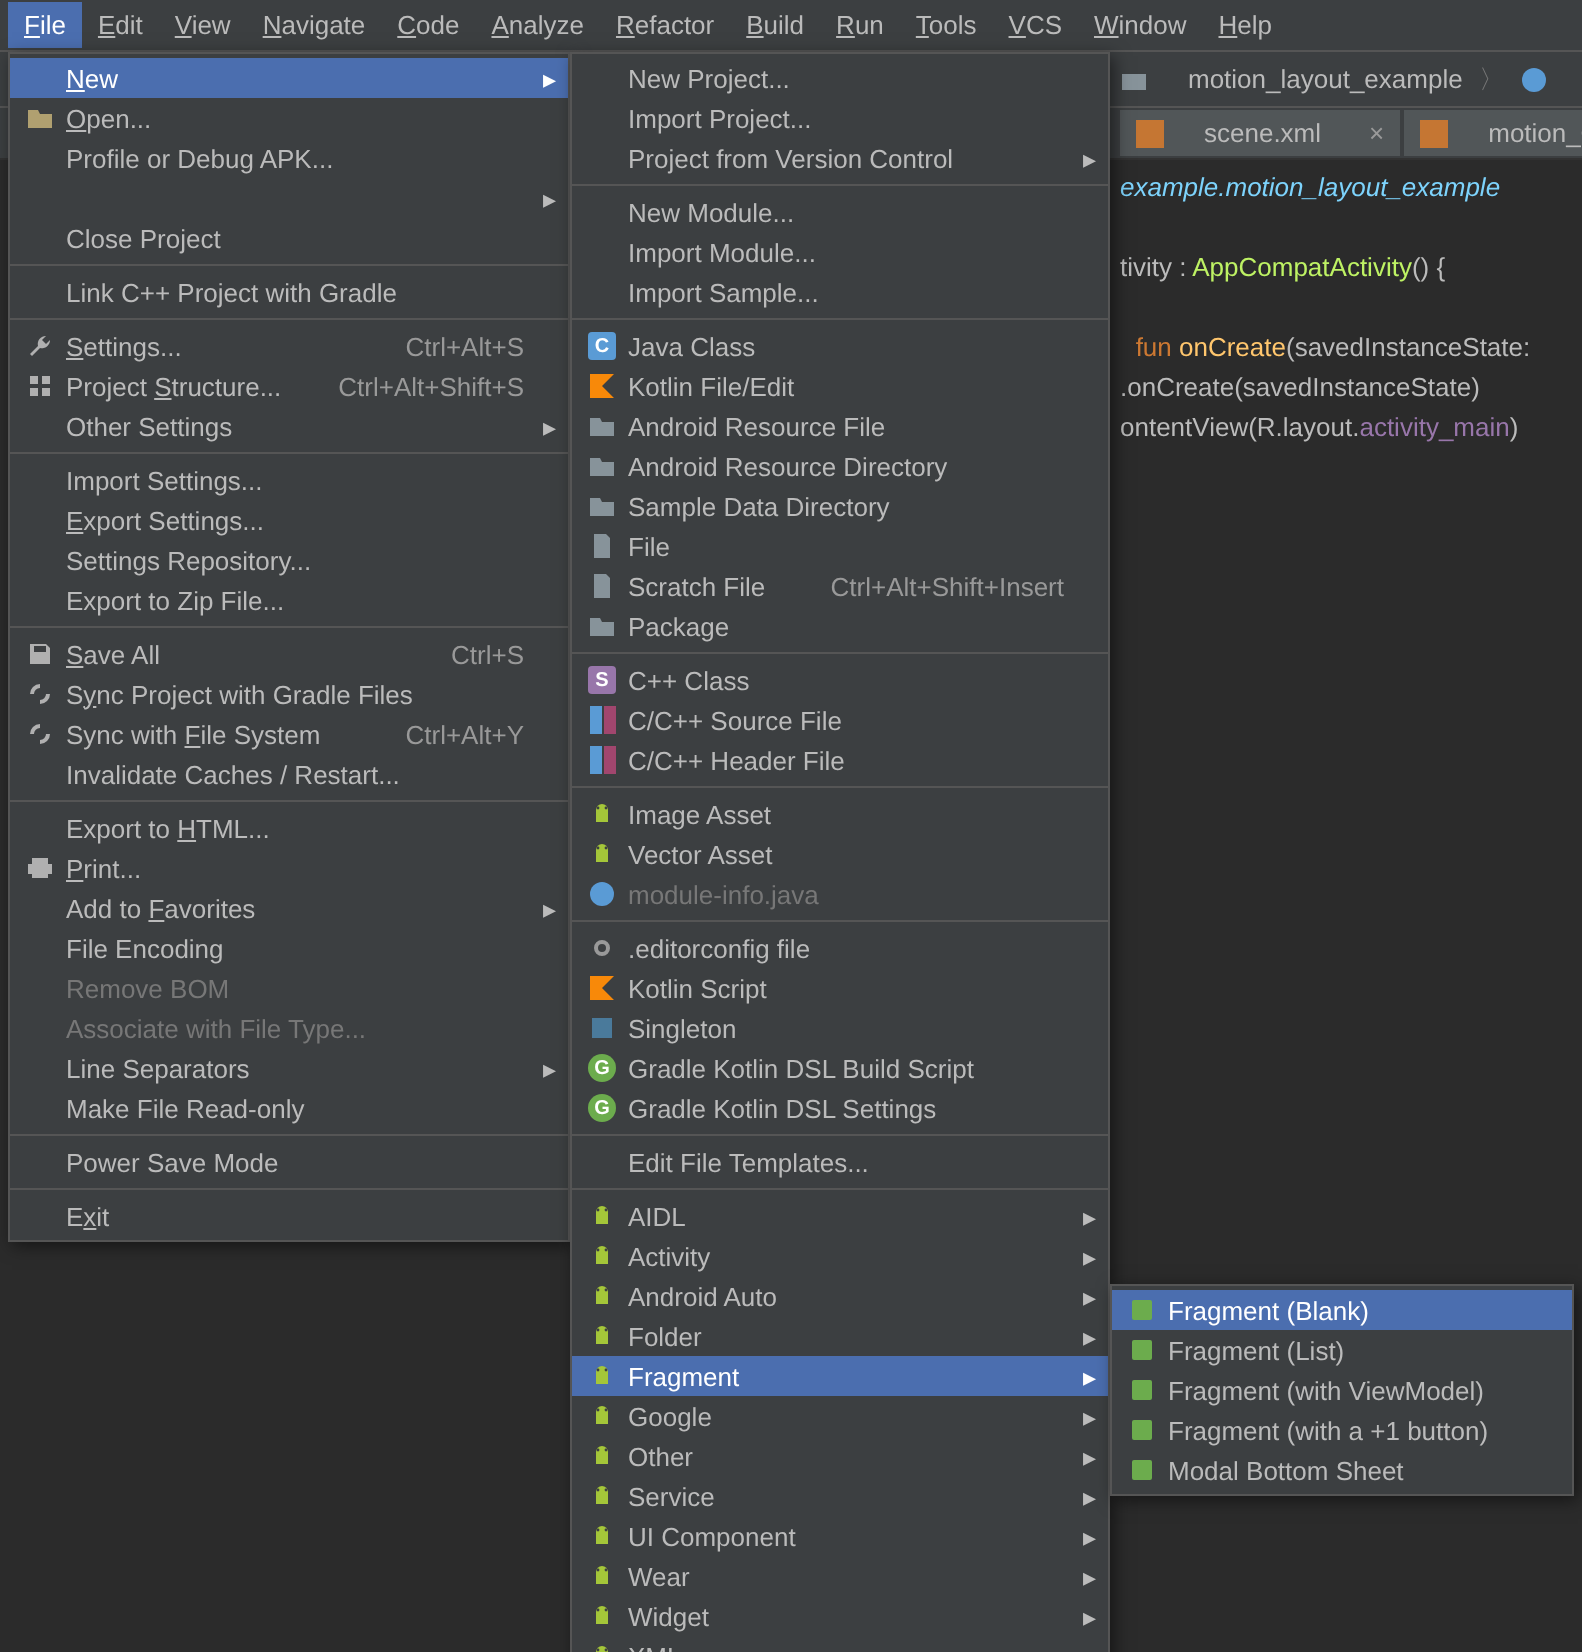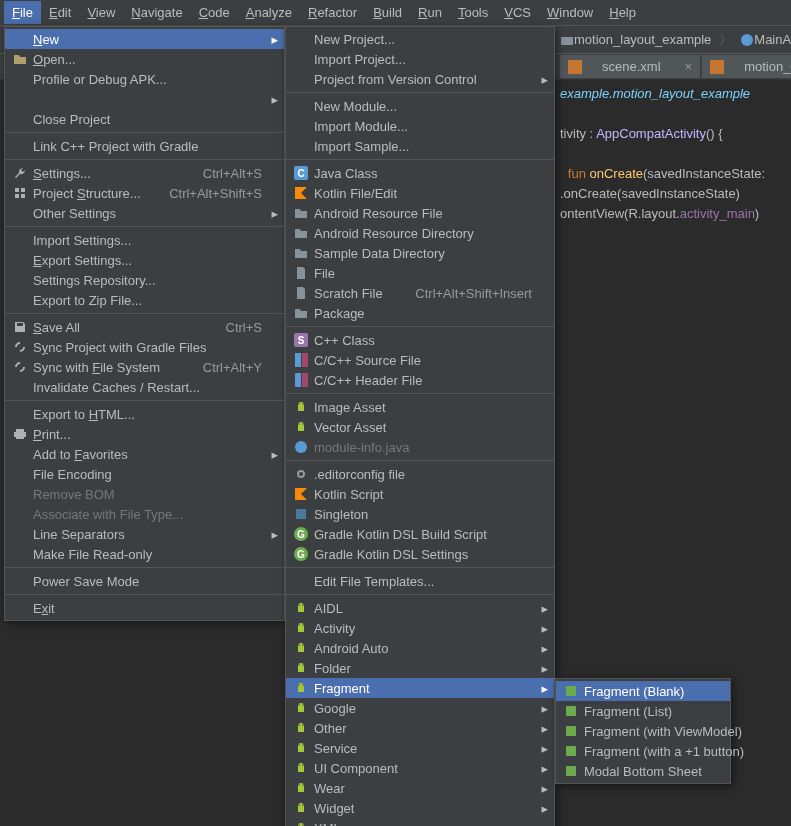--- a/index.html
+++ b/index.html
@@ -4,32 +4,32 @@
 <style>
   * { margin: 0; padding: 0; box-sizing: border-box; font-family: "Segoe UI", sans-serif; font-size: 13px; }
   body { background: #2b2b2b; color: #bbbbbb; width: 791px; height: 826px; overflow: hidden; }
   
   .menubar { background: #3c3f41; height: 26px; display: flex; align-items: center; padding: 0 4px; border-bottom: 1px solid #555; }
   .menu-top { padding: 4px 8px; cursor: pointer; }
   .menu-top u { text-decoration: underline; }
   .menu-open { background: #4b6eaf; color: #fff; }
   
   .breadcrumb { height: 28px; background: #3c3f41; display: flex; align-items: center; padding-left: 560px; gap: 4px; border-bottom: 1px solid #555; overflow: hidden; }
-  .bc-item { display: flex; align-items: flex-end; gap: 0; color: #bbb; white-space: nowrap; }
+  .bc-item { display: flex; align-items: flex-end; gap: 20px; color: #bbb; white-space: nowrap; }
   .bc-sep { color: #777; margin: 0 4px; }
   
   .tabs { height: 26px; background: #3c3f41; display: flex; align-items: center; padding-left: 560px; gap: 2px; border-bottom: 1px solid #323232; overflow: hidden; }
   .tab { display: flex; align-items: center; gap: 20px; padding: 4px 8px; background: #515658; color: #bbb; white-space: nowrap; }
   .tab-close { color: #999; margin-left: 4px; }
   
   .editor { background: #2b2b2b; padding: 4px 0 0 560px; font-family: "JetBrains Mono", Consolas, monospace; line-height: 20px; white-space: nowrap; overflow: hidden; }
   .ed-line { font-family: inherit; }
   .kw { color: #cc7832; }
   .fn { color: #ffc66d; }
-  .ty { color: #c4b5fd; }
+  .ty { color: #bef264; }
   .lit { color: #9876aa; }
   .pkg { color: #7dd3fc; font-style: italic; }
   
   .menu { position: absolute; background: #3c3f41; border: 1px solid #555; box-shadow: 2px 2px 8px rgba(0,0,0,0.5); padding: 2px 0; }
   .menu-item { display: flex; align-items: center; padding: 3px 22px 3px 6px; height: 20px; cursor: pointer; color: #bbbbbb; position: relative; }
   .menu-item.selected { background: #4b6eaf; color: #fff; }
   .menu-item.disabled { color: #777; }
   .mi-icon { width: 18px; height: 16px; display: flex; align-items: center; justify-content: center; margin-right: 4px; flex-shrink: 0; }
   .mi-text { flex: 1; white-space: nowrap; }
   .mi-text u { text-decoration: underline; }
@@ -591,21 +591,21 @@
           <path d="M4 5a3 3 0 016 0v6H4z"></path>
           <circle cx="5" cy="4" r="0.7" fill="#3c3f41"></circle>
           <circle cx="9" cy="4" r="0.7" fill="#3c3f41"></circle>
         </svg>
       </span>
       <span class="mi-text">XML</span>
       <span class="mi-arrow">▸</span>
     </div>
   </div>
 
-<div class="menu" id="fragment-menu" style="left:555px; top:678px; width:176px;">
+<div class="menu" id="fragment-menu" style="left:555px; top:642px; width:232px;">
     <div class="menu-item selected">
       <span class="mi-icon">
         <svg class="ico-svg ico-fragment">
           <rect x="2" y="2" width="10" height="10" rx="1"></rect>
         </svg>
       </span>
       <span class="mi-text">Fragment (Blank)</span>
     </div>
     <div class="menu-item">
       <span class="mi-icon">

